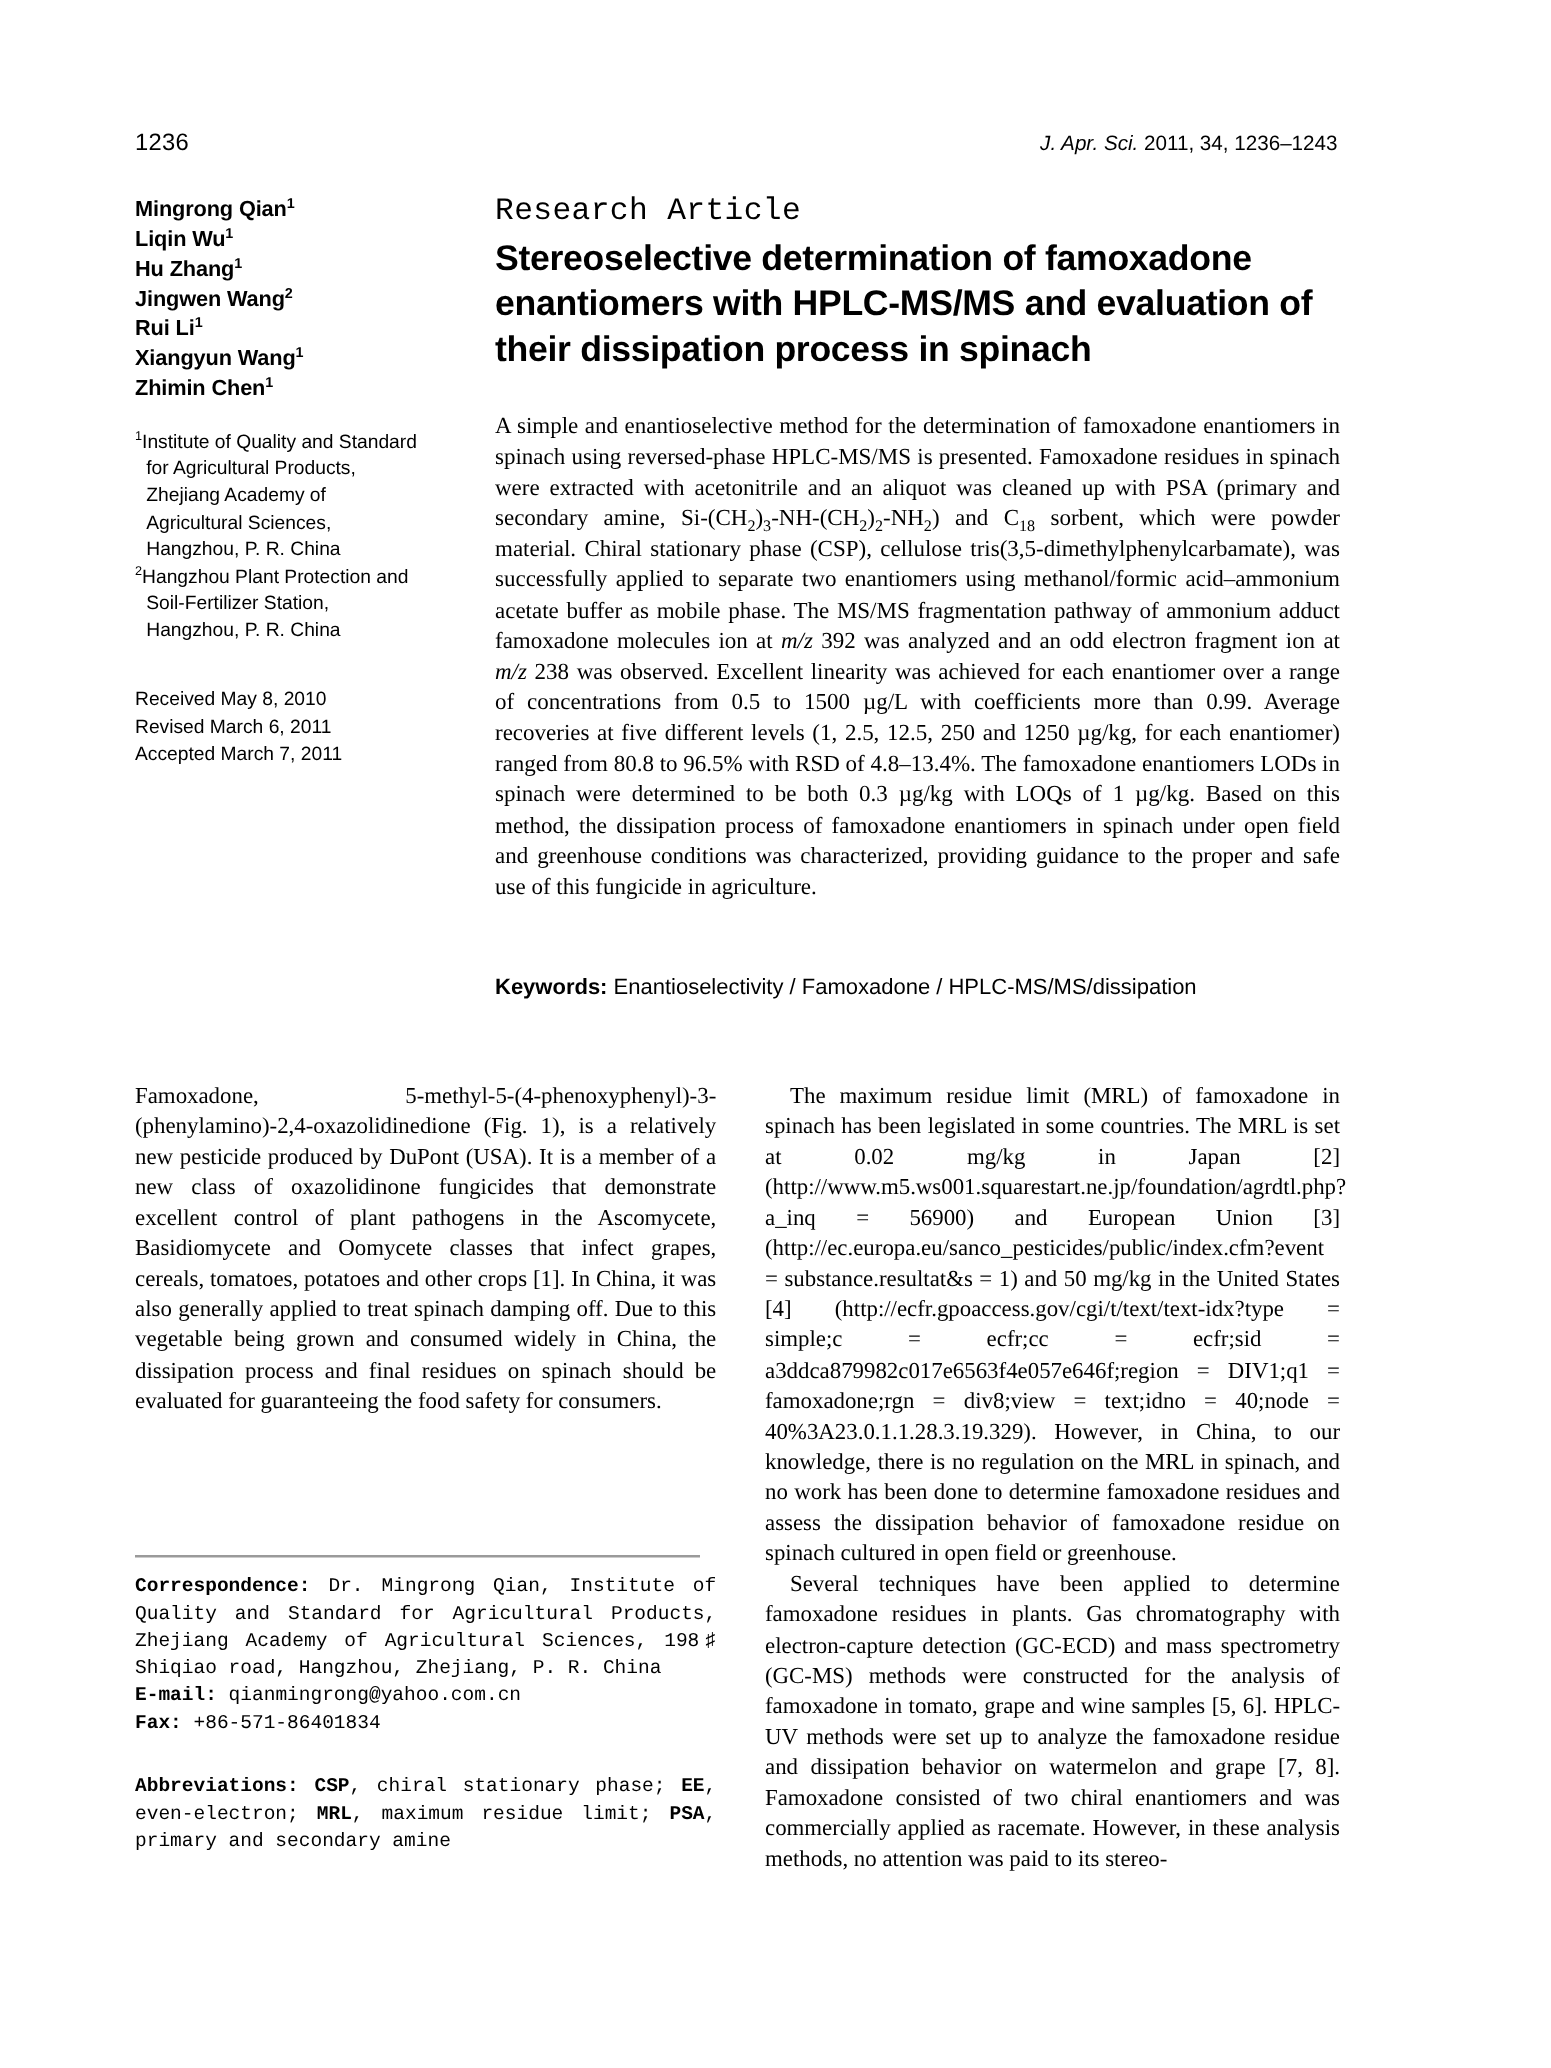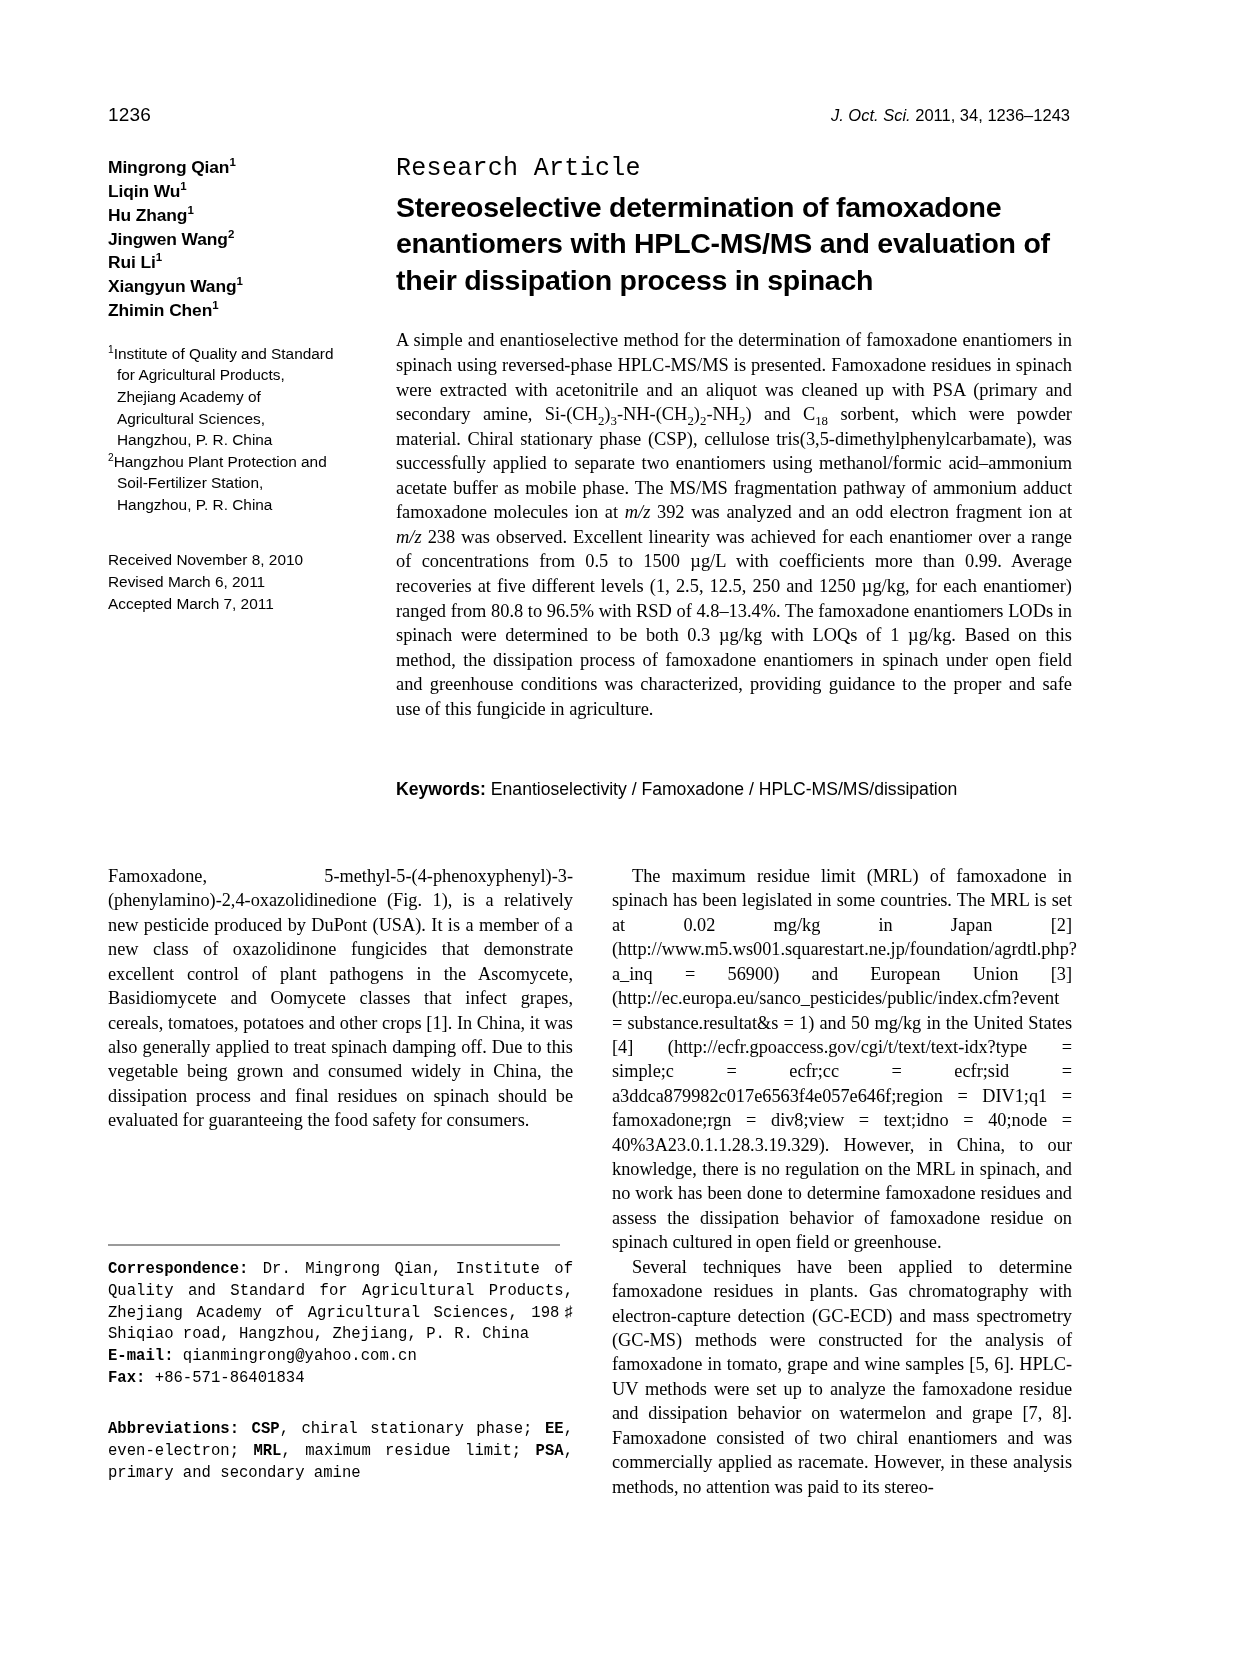--- a/index.html
+++ b/index.html
@@ -191,21 +191,21 @@
   }
   .footer-right { font-weight: bold; }
 </style>
 </head>
 <body>
 
 <div class="page">
 
   <div class="runhead">
     <div class="runhead-page">1236</div>
-    <div class="runhead-cite"><span>J. Oct. Sci.</span><span class="upr"> 2011, 34, 1236–1243</span></div>
+    <div class="runhead-cite"><span>J. Apr. Sci.</span><span class="upr"> 2011, 34, 1236–1243</span></div>
   </div>
 
   <div class="meta">
     <div class="authors">
       <div class="a-line"><span>Mingrong Qian</span><sup>1</sup></div>
       <div class="a-line"><span>Liqin Wu</span><sup>1</sup></div>
       <div class="a-line"><span>Hu Zhang</span><sup>1</sup></div>
       <div class="a-line"><span>Jingwen Wang</span><sup>2</sup></div>
       <div class="a-line"><span>Rui Li</span><sup>1</sup></div>
       <div class="a-line"><span>Xiangyun Wang</span><sup>1</sup></div>
@@ -221,21 +221,21 @@
         <div>Hangzhou, P. R. China</div>
       </div>
       <div class="affil">
         <div class="first"><sup>2</sup><span>Hangzhou Plant Protection and</span></div>
         <div>Soil-Fertilizer Station,</div>
         <div>Hangzhou, P. R. China</div>
       </div>
     </div>
 
     <div class="dates">
-      <div>Received November 8, 2010</div>
+      <div>Received May 8, 2010</div>
       <div>Revised March 6, 2011</div>
       <div>Accepted March 7, 2011</div>
     </div>
   </div>
 
   <div class="headarea">
     <div class="kicker">Research Article</div>
     <h1 class="title">Stereoselective determination of famoxadone enantiomers with HPLC-MS/MS and evaluation of their dissipation process in spinach</h1>
     <div class="abstract"><span>A simple and enantioselective method for the determination of famoxadone enantiomers in spinach using reversed-phase HPLC-MS/MS is presented. Famoxadone residues in spinach were extracted with acetonitrile and an aliquot was cleaned up with PSA (primary and secondary amine, Si-(CH</span><sub>2</sub><span>)</span><sub>3</sub><span>-NH-(CH</span><sub>2</sub><span>)</span><sub>2</sub><span>-NH</span><sub>2</sub><span>) and C</span><sub>18</sub><span> sorbent, which were powder material. Chiral stationary phase (CSP), cellulose tris(3,5-dimethylphenylcarbamate), was successfully applied to separate two enantiomers using methanol/formic acid–ammonium acetate buffer as mobile phase. The MS/MS fragmentation pathway of ammonium adduct famoxadone molecules ion at </span><span class="it">m/z</span><span> 392 was analyzed and an odd electron fragment ion at </span><span class="it">m/z</span><span> 238 was observed. Excellent linearity was achieved for each enantiomer over a range of concentrations from 0.5 to 1500 µg/L with coefficients more than 0.99. Average recoveries at five different levels (1, 2.5, 12.5, 250 and 1250 µg/kg, for each enantiomer) ranged from 80.8 to 96.5% with RSD of 4.8–13.4%. The famoxadone enantiomers LODs in spinach were determined to be both 0.3 µg/kg with LOQs of 1 µg/kg. Based on this method, the dissipation process of famoxadone enantiomers in spinach under open field and greenhouse conditions was characterized, providing guidance to the proper and safe use of this fungicide in agriculture.</span></div>
   </div>

